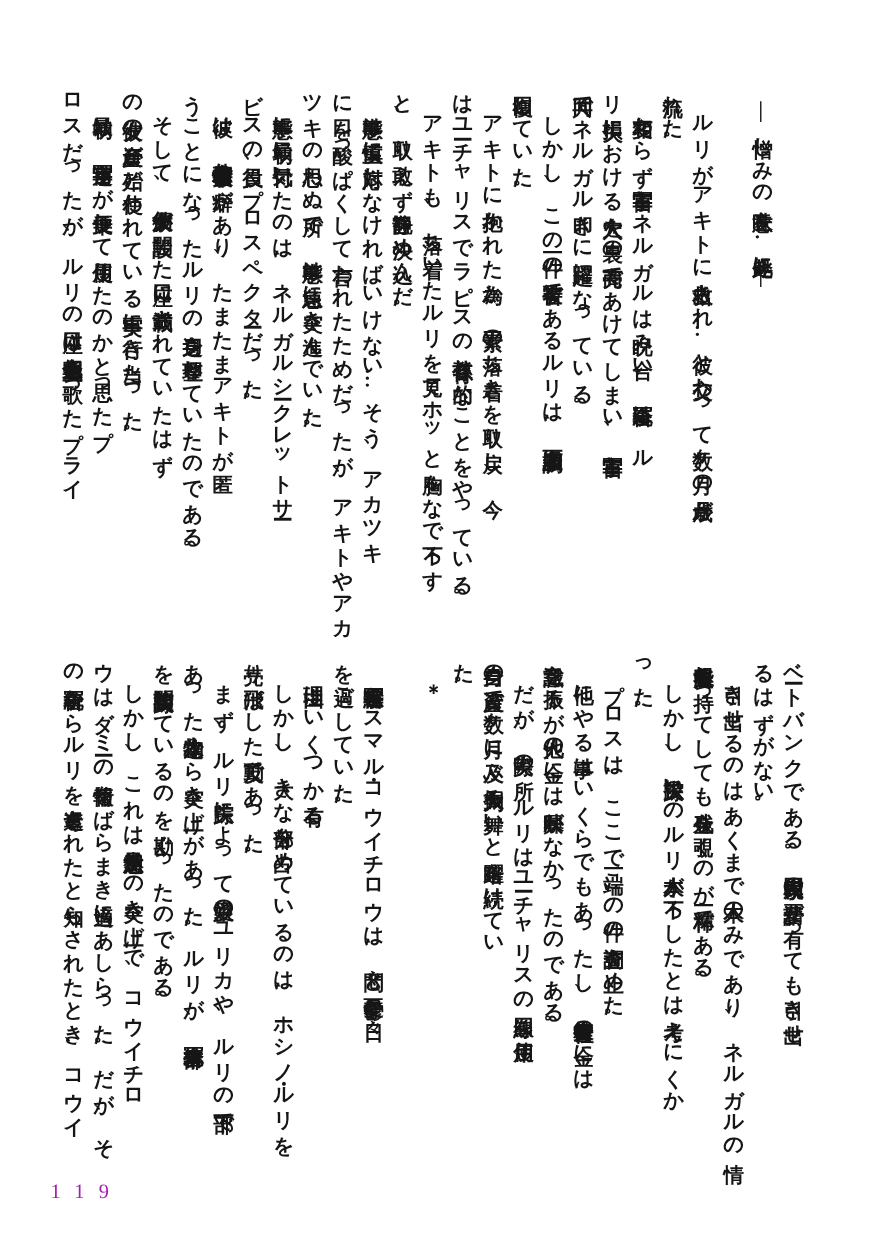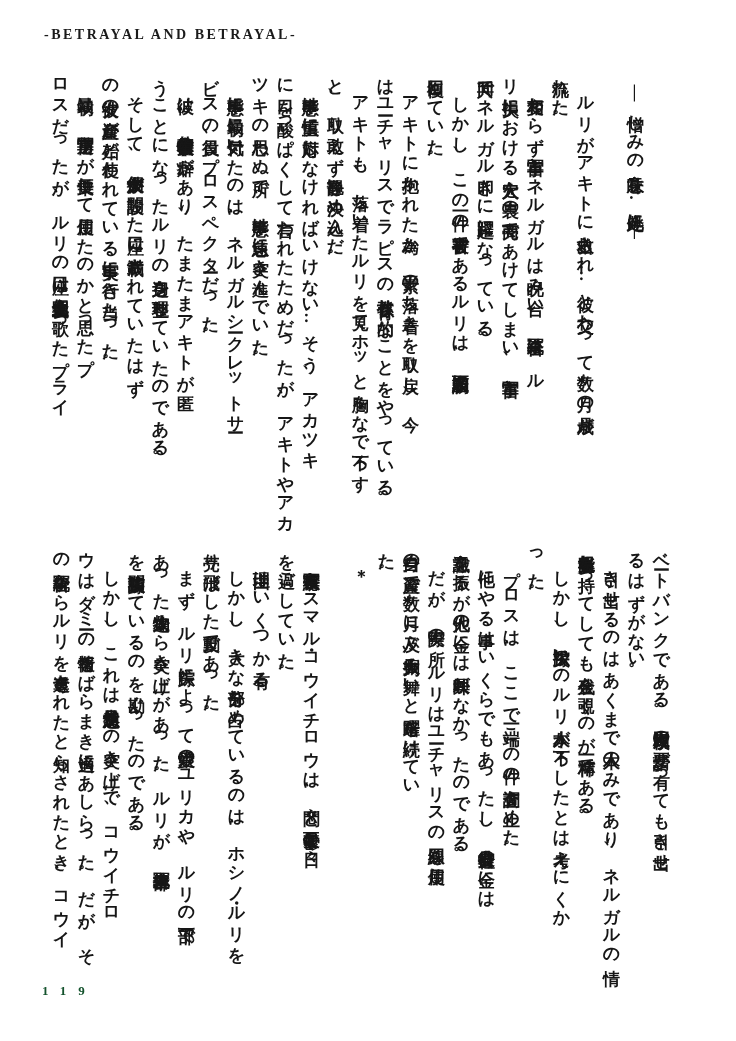--- a/index.html
+++ b/index.html
@@ -44,32 +44,31 @@
   }
   .vblock.bottom-block {
     top: 541px;
     right: 62px;
     height: 464px;
   }
   .page-number {
     position: absolute;
     top: 983px;
     left: 42px;
-    font-size: 13px;
-    font-weight: 700;
+    font-size: 17px;
+    font-weight: 400;
     letter-spacing: 12px;
-    color: #14532d;
+    color: #a21caf;
   }
 </style>
 </head>
 <body>
 
 <div class="page">
 
-  <div class="running-header">-BETRAYAL AND BETRAYAL-</div>
 
   <div class="vblock top-block">　―憎しみの意味を…今此処に―
 
 　ルリがアキトに救出され…彼と交わって数ヶ月の歳月が
 流れた。
 　相変わらず宇宙軍とネルガルは睨み合い、統合軍は、ル
 リ損失における大穴を裏の商売であけてしまい、宇宙軍と
 共同でネルガル叩きに躍起になっている。
 　しかし、この一件の被害者であるルリは、表面上順調に
 回復していた。

